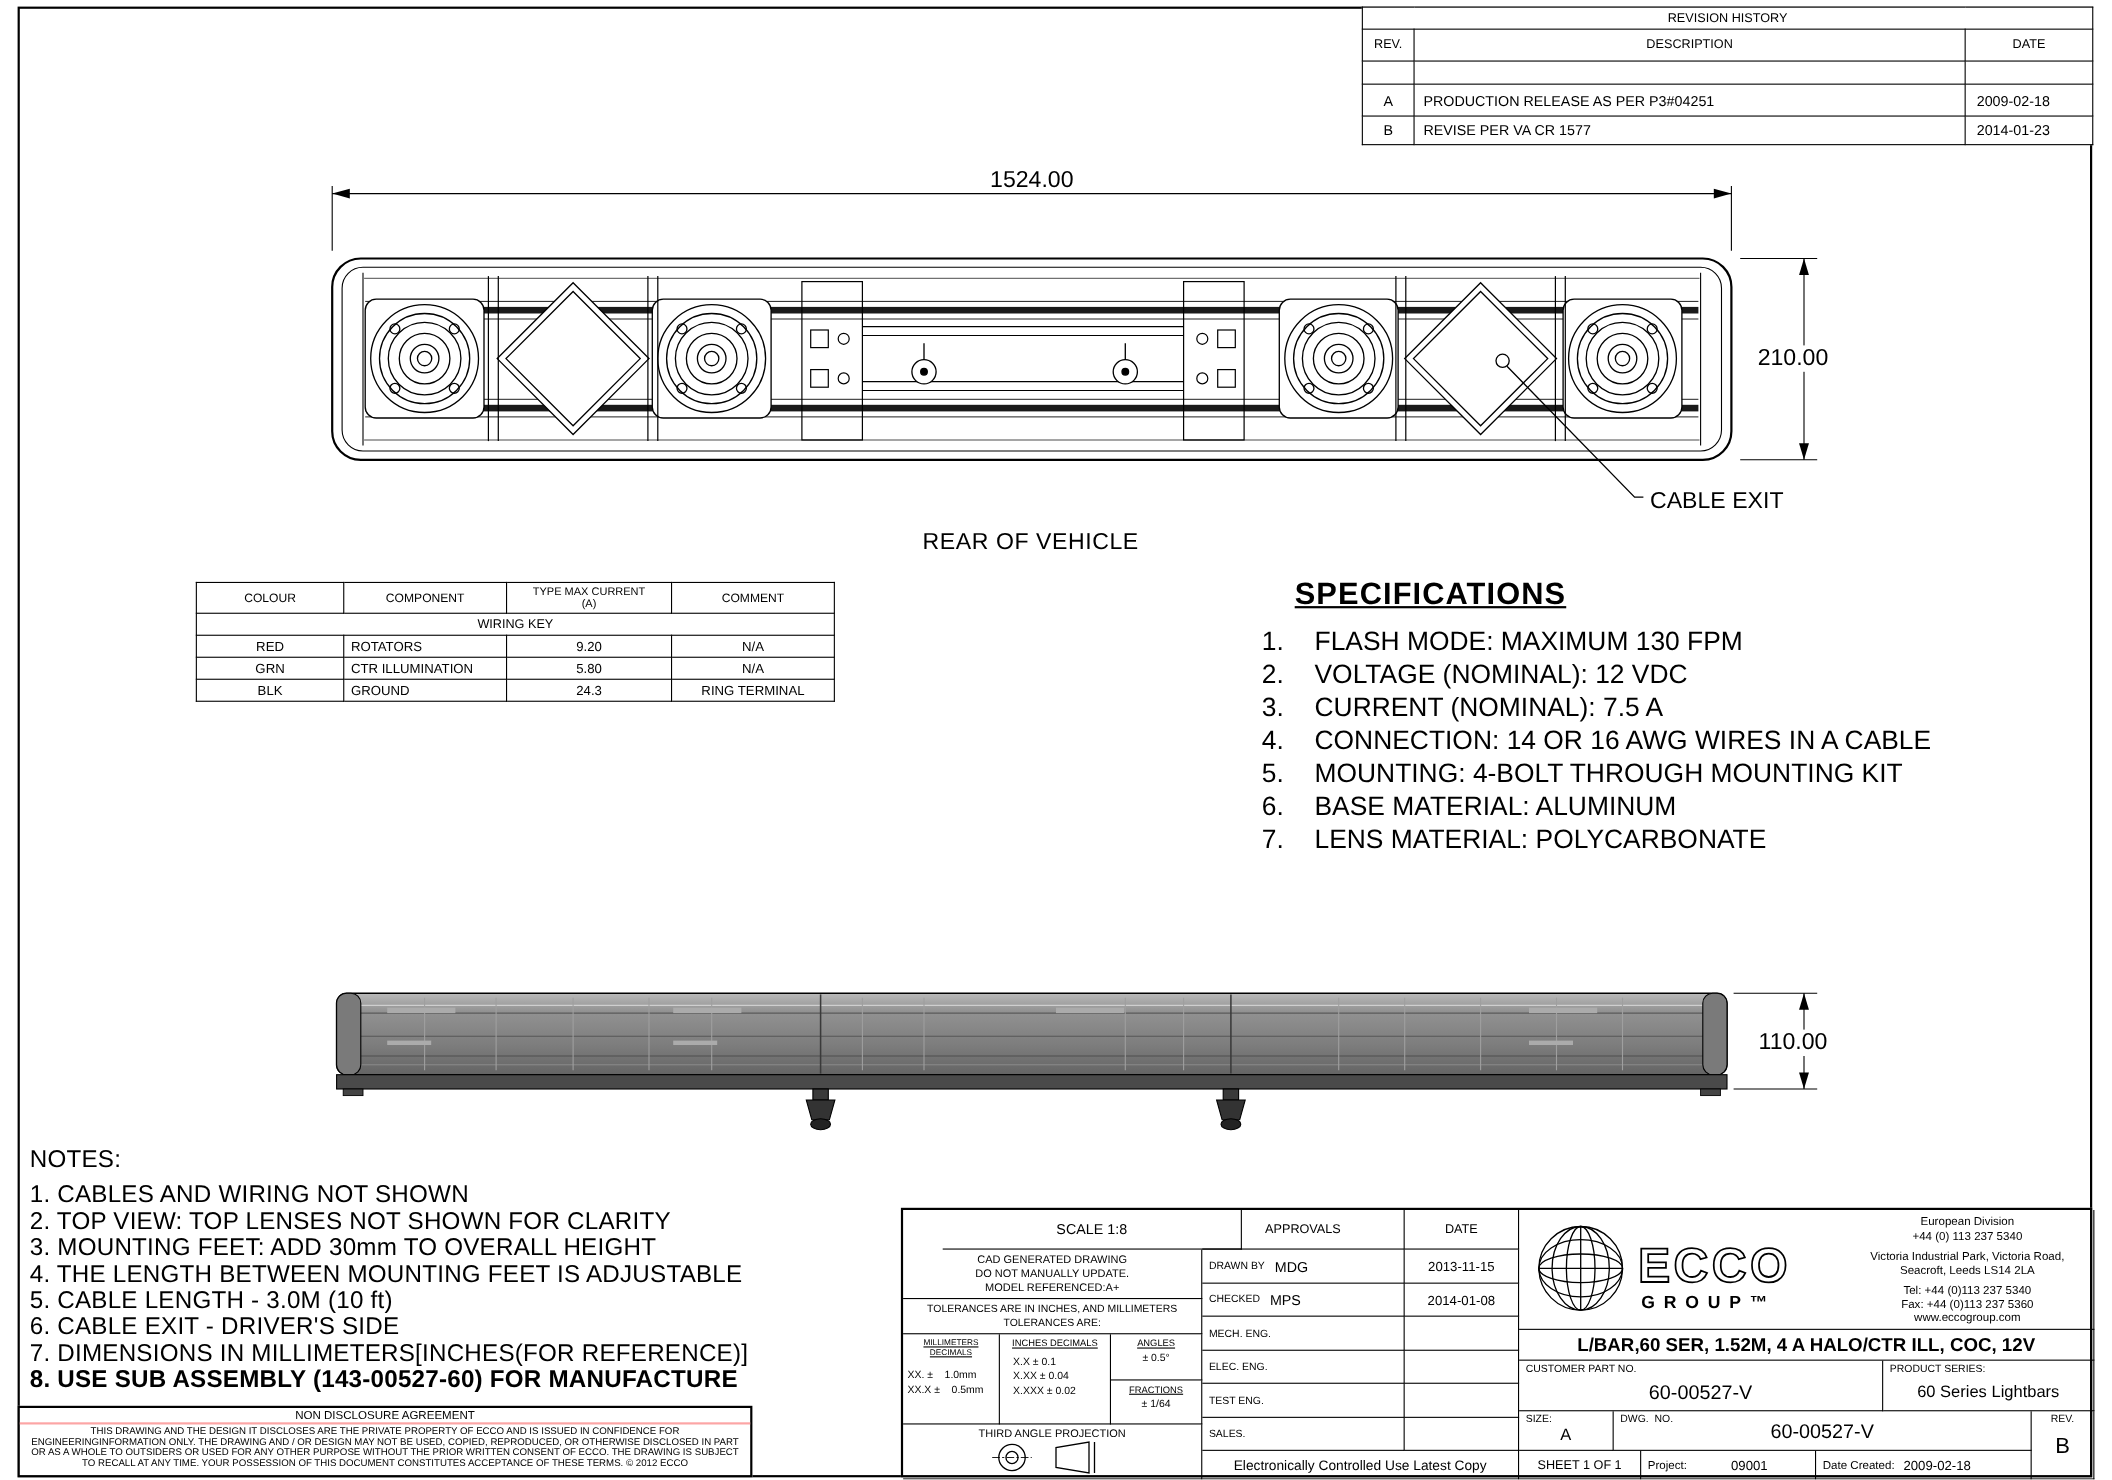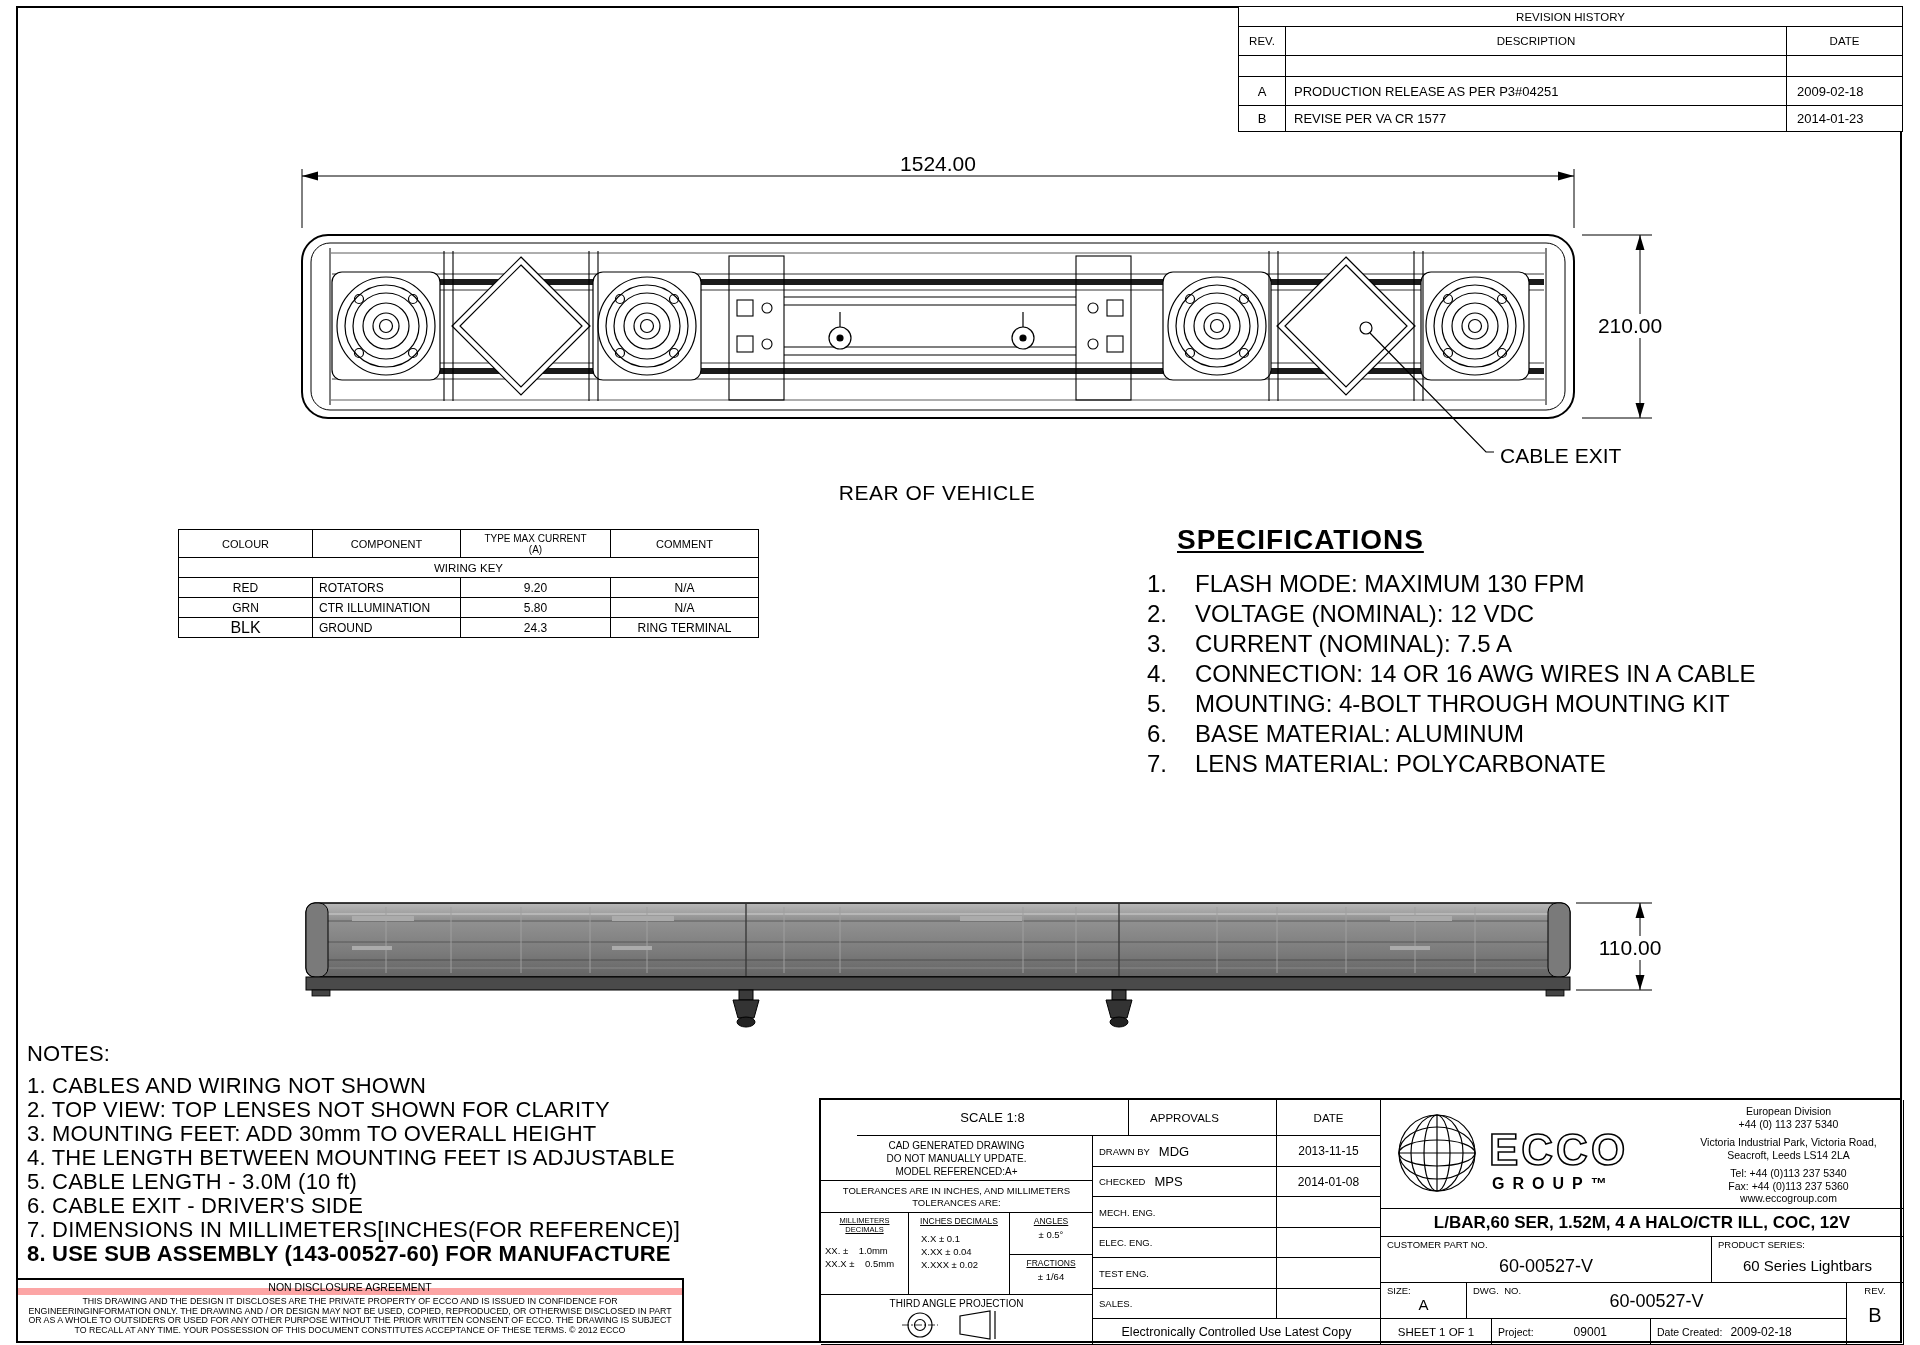--- a/index.html
+++ b/index.html
@@ -319,21 +319,21 @@
     <td class="tc" style="font-size:12px;">9.20</td>
     <td class="tc" style="font-size:12px;">N/A</td>
   </tr>
   <tr>
     <td class="tc" style="height:20px;font-size:12px;">GRN</td>
     <td style="font-size:12px;padding-left:6px;">CTR ILLUMINATION</td>
     <td class="tc" style="font-size:12px;">5.80</td>
     <td class="tc" style="font-size:12px;">N/A</td>
   </tr>
   <tr>
-    <td class="tc" style="height:20px;font-size:16px;">BLK</td>
+    <td class="tc" style="height:20px;font-size:12px;">BLK</td>
     <td style="font-size:12px;padding-left:6px;">GROUND</td>
     <td class="tc" style="font-size:12px;">24.3</td>
     <td class="tc" style="font-size:12px;">RING TERMINAL</td>
   </tr>
 </tbody>
   </table>
 
 <div class="abs" style="left:1147px;top:524px;width:660px;">
   <div class="bold u" style="margin-left:30px;font-size:28px;letter-spacing:1px;">SPECIFICATIONS</div>
   <div style="margin-top:13px;">
@@ -374,21 +374,21 @@
   <div class="note-item">2. TOP VIEW: TOP LENSES NOT SHOWN FOR CLARITY</div>
   <div class="note-item">3. MOUNTING FEET:  ADD 30mm TO OVERALL HEIGHT</div>
   <div class="note-item">4. THE LENGTH BETWEEN MOUNTING FEET IS ADJUSTABLE</div>
   <div class="note-item">5. CABLE LENGTH - 3.0M (10 ft)</div>
   <div class="note-item">6. CABLE EXIT - DRIVER'S SIDE</div>
   <div class="note-item">7. DIMENSIONS IN MILLIMETERS[INCHES(FOR REFERENCE)]</div>
   <div class="note-item bold">8. USE SUB ASSEMBLY (143-00527-60) FOR MANUFACTURE</div>
 </div>
 
 <div class="abs" style="left:16px;top:1278px;width:668px;height:65px;border:2px solid #000;background:#fff;">
-  <div class="tc" style="font-size:10.5px;height:15px;line-height:15px;border-bottom:7px solid #fca5a5;">NON DISCLOSURE AGREEMENT</div>
+  <div class="tc" style="font-size:10.5px;height:15px;line-height:15px;border-bottom:2px solid #fca5a5;">NON DISCLOSURE AGREEMENT</div>
   <div class="tc" style="font-size:8.8px;line-height:9.6px;padding:2px 8px;white-space:normal;">THIS DRAWING AND THE DESIGN IT DISCLOSES ARE THE PRIVATE PROPERTY OF ECCO AND IS ISSUED IN CONFIDENCE FOR ENGINEERINGINFORMATION ONLY. THE DRAWING AND / OR DESIGN MAY NOT BE USED, COPIED, REPRODUCED, OR OTHERWISE DISCLOSED IN PART OR AS A WHOLE TO OUTSIDERS OR USED FOR ANY OTHER PURPOSE WITHOUT THE PRIOR WRITTEN CONSENT OF ECCO. THE DRAWING IS SUBJECT TO RECALL AT ANY TIME. YOUR POSSESSION OF THIS DOCUMENT CONSTITUTES ACCEPTANCE OF THESE TERMS. © 2012 ECCO</div>
 </div>
 
 <div class="abs tb" style="left:819px;top:1098px;width:1083px;height:245px;">
 
   <div class="cell cell-flex" style="left:0;top:0;width:272px;height:36px;font-size:13px;margin-left:36px;">
     <span>SCALE 1:8</span>
   </div>
   <div class="cell tc" style="left:0;top:36px;width:272px;height:45px;font-size:10px;line-height:13px;padding-top:3px;">
     <div>CAD GENERATED DRAWING</div>

